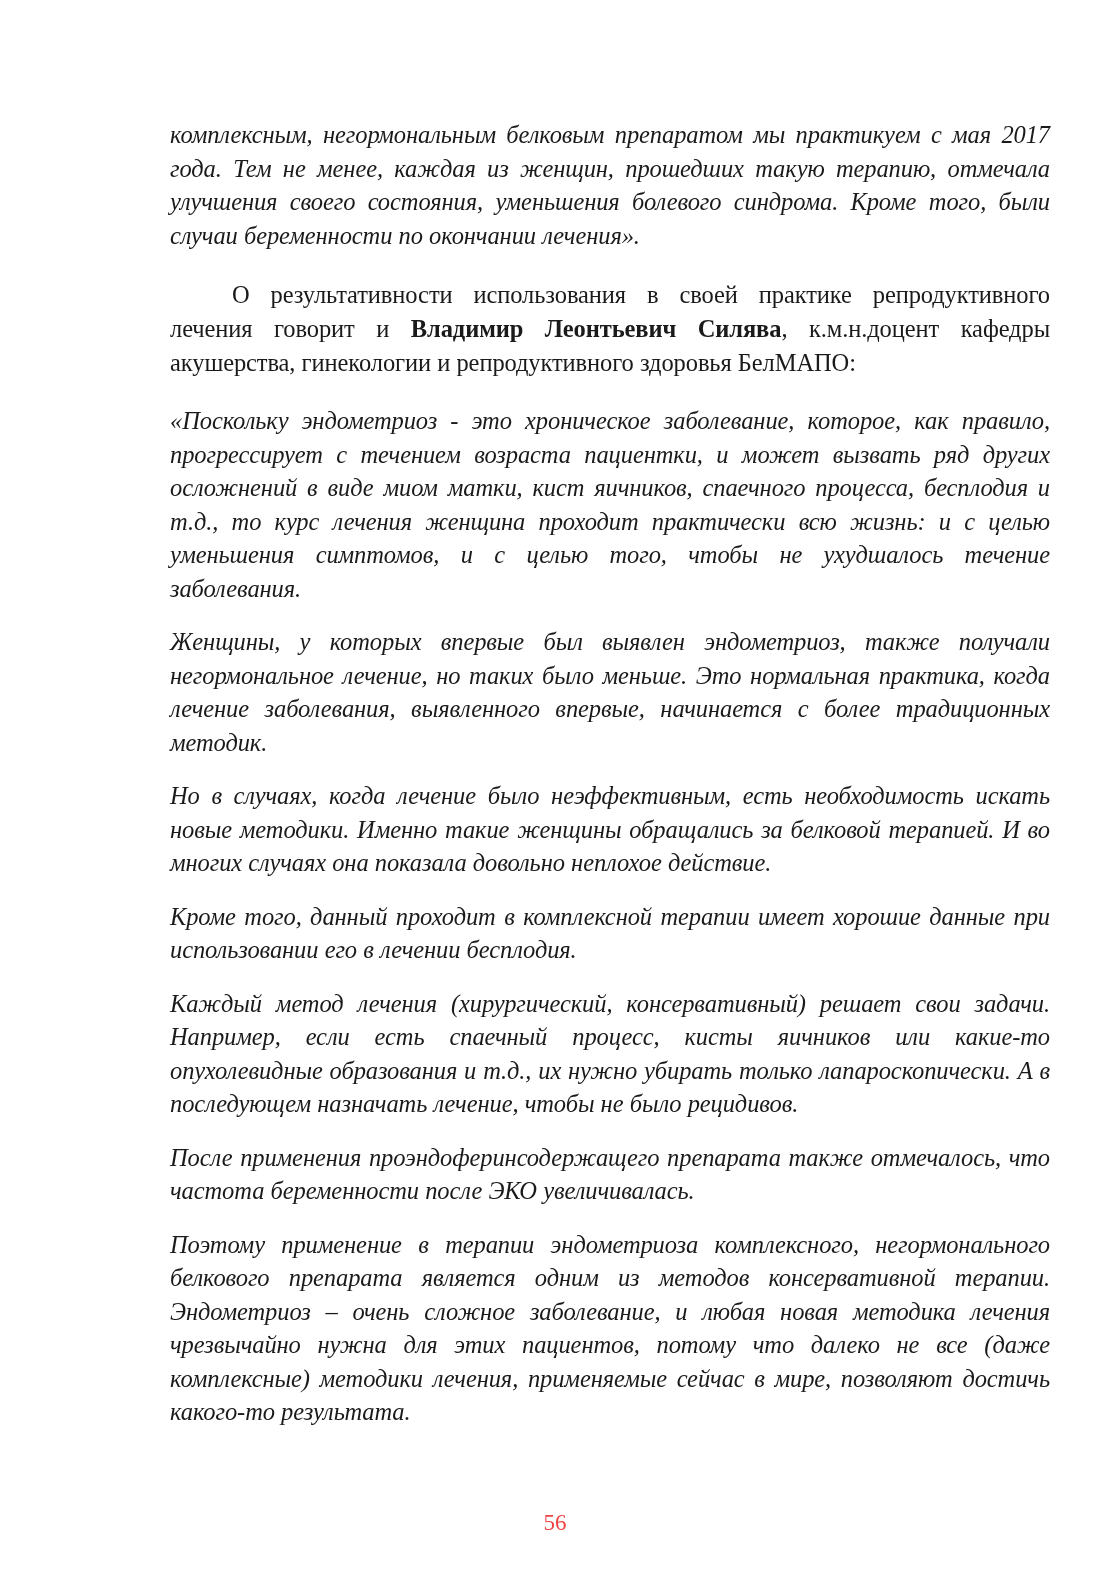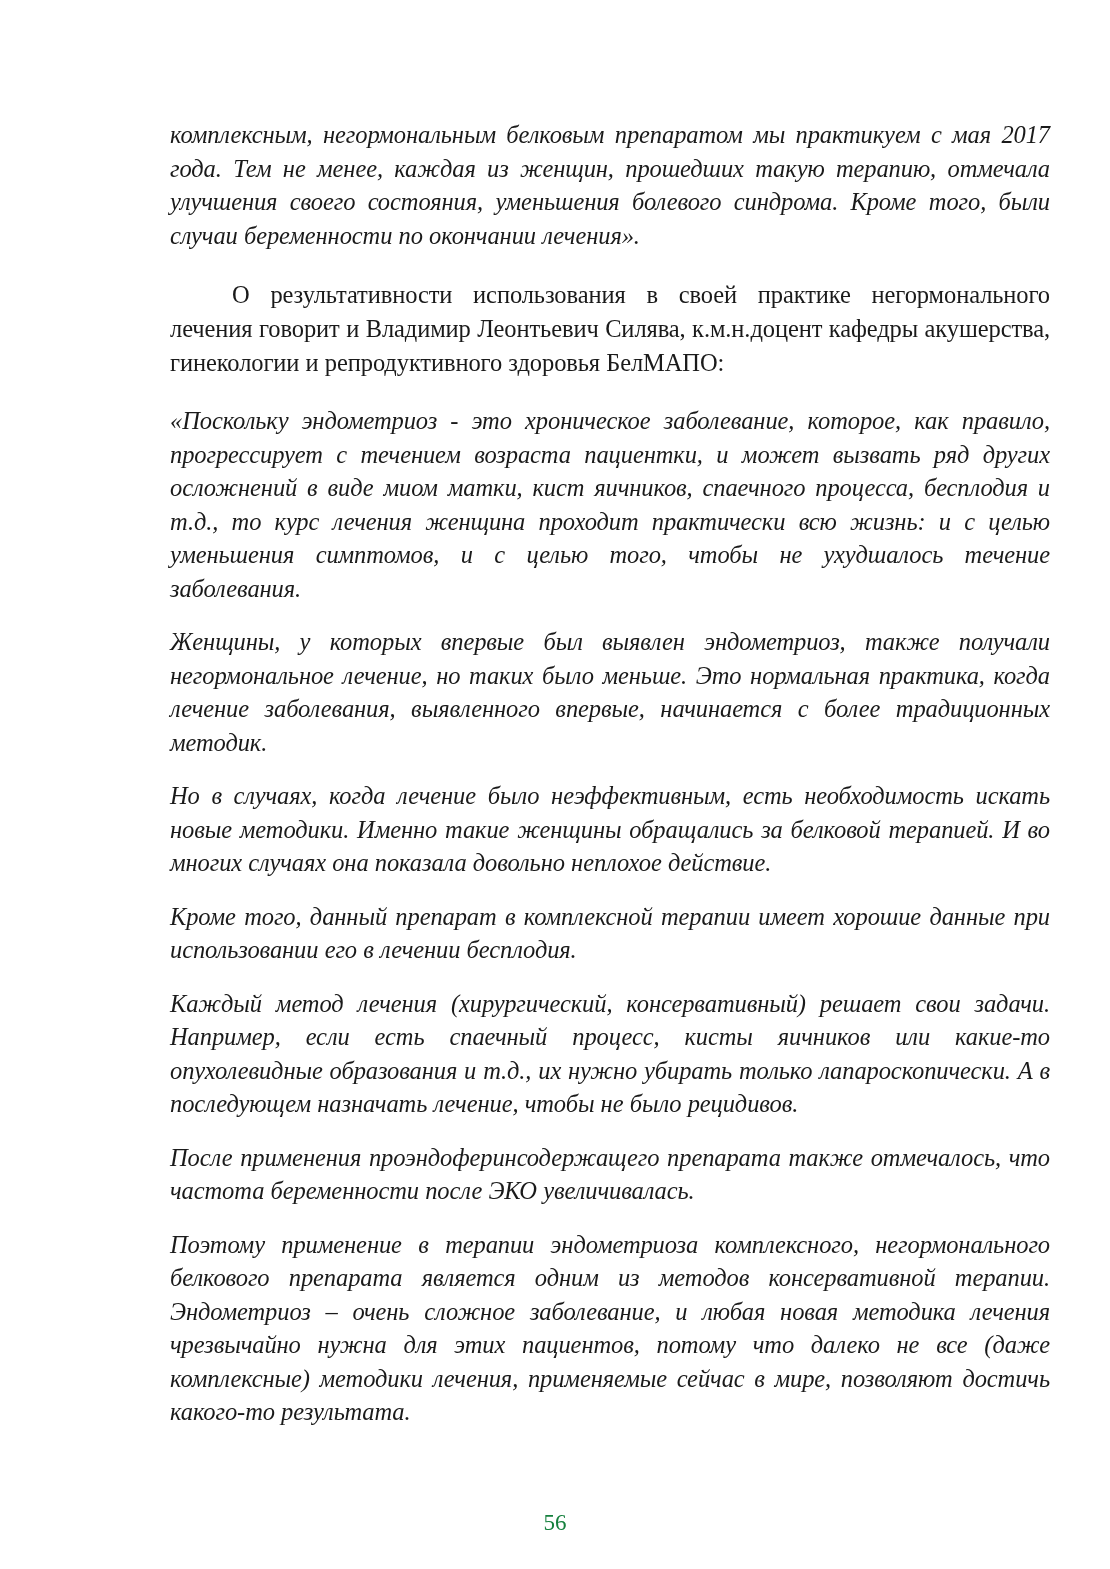--- a/index.html
+++ b/index.html
@@ -53,57 +53,57 @@
 
   
   p.para.roman {
     font-style: normal;
     text-indent: 62px;
     margin-bottom: 24px;
     line-height: 34px;
   }
 
   p.para.roman .name {
-    font-weight: normal;
+    font-weight: bold;
   }
 
   .page-number {
     position: absolute;
     left: 0;
     right: 0;
     top: 1494px;
     text-align: center;
     font-style: normal;
     font-size: 23px;
     line-height: 26px;
-    color: #15803d;
+    color: #ef4444;
     font-family: "Liberation Serif", "DejaVu Serif", serif;
   }
 </style>
 </head>
 <body>
 
 <div class="page">
 
   <div class="content">
 
     <p class="para lead">комплексным, негормональным белковым препаратом мы практикуем с мая 2017 года. Тем не менее, каждая из женщин, прошедших такую терапию, отмечала улучшения своего состояния, уменьшения болевого синдрома. Кроме того, были случаи беременности по окончании лечения».</p>
 
     <p class="para roman">
-      <span>О результативности использования в своей практике негормонального лечения говорит и </span><span class="name">Владимир Леонтьевич Силява</span><span>, к.м.н.доцент кафедры акушерства, гинекологии и репродуктивного здоровья БелМАПО:</span>
+      <span>О результативности использования в своей практике репродуктивного лечения говорит и </span><span class="name">Владимир Леонтьевич Силява</span><span>, к.м.н.доцент кафедры акушерства, гинекологии и репродуктивного здоровья БелМАПО:</span>
     </p>
 
     <p class="para">«Поскольку эндометриоз - это хроническое заболевание, которое, как правило, прогрессирует с течением возраста пациентки, и может вызвать ряд других осложнений в виде миом матки, кист яичников, спаечного процесса, бесплодия и т.д., то курс лечения женщина проходит практически всю жизнь: и с целью уменьшения симптомов, и с целью того, чтобы не ухудшалось течение заболевания.</p>
 
     <p class="para">Женщины, у которых впервые был выявлен эндометриоз, также получали негормональное лечение, но таких было меньше. Это нормальная практика, когда лечение заболевания, выявленного впервые, начинается с более традиционных методик.</p>
 
     <p class="para">Но в случаях, когда лечение было неэффективным, есть необходимость искать новые методики. Именно такие женщины обращались за белковой терапией. И во многих случаях она показала довольно неплохое действие.</p>
 
 
-    <p class="para">Кроме того, данный препарат в комплексной терапии имеет хорошие данные при использовании его в лечении бесплодия.</p>
+    <p class="para">Кроме того, данный проходит в комплексной терапии имеет хорошие данные при использовании его в лечении бесплодия.</p>
 
     <p class="para">Каждый метод лечения (хирургический, консервативный) решает свои задачи. Например, если есть спаечный процесс, кисты яичников или какие-то опухолевидные образования и т.д., их нужно убирать только лапароскопически. А в последующем назначать лечение, чтобы не было рецидивов.</p>
 
     <p class="para">После применения проэндоферинсодержащего препарата также отмечалось, что частота беременности после ЭКО увеличивалась.</p>
 
     <p class="para">Поэтому применение в терапии эндометриоза комплексного, негормонального белкового препарата является одним из методов консервативной терапии. Эндометриоз – очень сложное заболевание, и любая новая методика лечения чрезвычайно нужна для этих пациентов, потому что далеко не все (даже комплексные) методики лечения, применяемые сейчас в мире, позволяют достичь какого-то результата.</p>
 
   </div>
 
   <div class="page-number">56</div>

